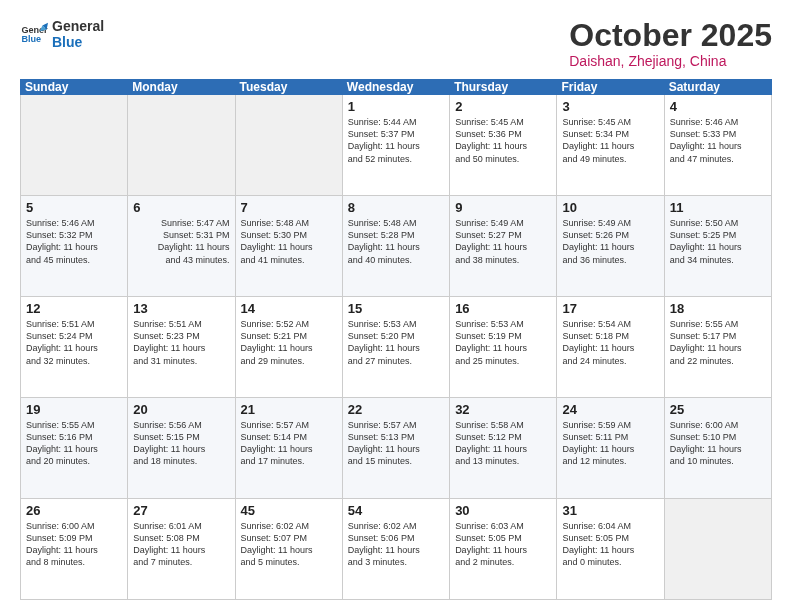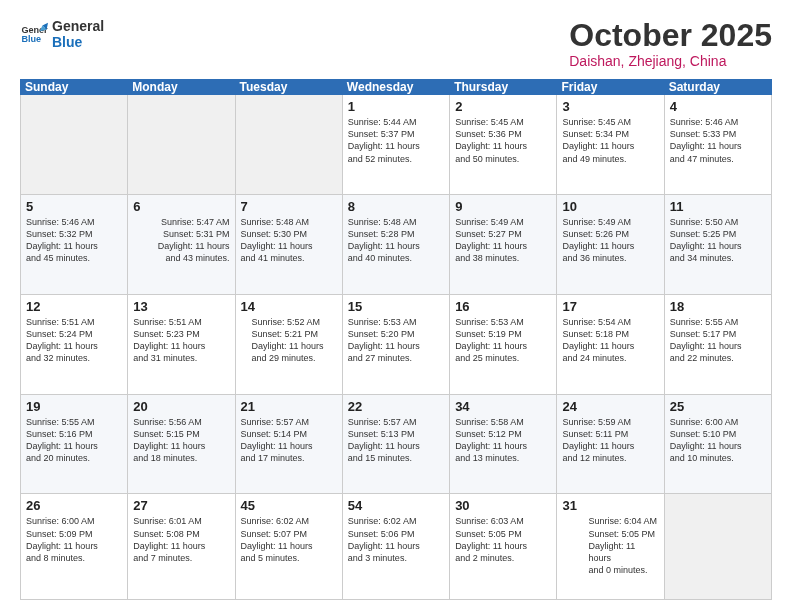--- a/index.html
+++ b/index.html
@@ -219,21 +219,21 @@
           </td>
           <td>
             <span class="day-number">13</span>
             <div class="day-info" style="white-space: pre-line;">Sunrise: 5:51 AM
 Sunset: 5:23 PM
 Daylight: 11 hours
 and 31 minutes.</div>
           </td>
           <td>
             <span class="day-number">14</span>
-            <div class="day-info" style="white-space: pre-line; margin-left: 11px;">Sunrise: 5:52 AM
+            <div class="day-info" style="white-space: pre-line;">Sunrise: 5:52 AM
 Sunset: 5:21 PM
 Daylight: 11 hours
 and 29 minutes.</div>
           </td>
           <td>
             <span class="day-number">15</span>
             <div class="day-info" style="white-space: pre-line;">Sunrise: 5:53 AM
 Sunset: 5:20 PM
 Daylight: 11 hours
 and 27 minutes.</div>
@@ -283,21 +283,21 @@
 and 17 minutes.</div>
           </td>
           <td>
             <span class="day-number">22</span>
             <div class="day-info" style="white-space: pre-line;">Sunrise: 5:57 AM
 Sunset: 5:13 PM
 Daylight: 11 hours
 and 15 minutes.</div>
           </td>
           <td>
-            <span class="day-number">34</span>
+            <span class="day-number">32</span>
             <div class="day-info" style="white-space: pre-line;">Sunrise: 5:58 AM
 Sunset: 5:12 PM
 Daylight: 11 hours
 and 13 minutes.</div>
           </td>
           <td>
             <span class="day-number">24</span>
             <div class="day-info" style="white-space: pre-line;">Sunrise: 5:59 AM
 Sunset: 5:11 PM
 Daylight: 11 hours
@@ -342,21 +342,21 @@
           </td>
           <td>
             <span class="day-number">30</span>
             <div class="day-info" style="white-space: pre-line;">Sunrise: 6:03 AM
 Sunset: 5:05 PM
 Daylight: 11 hours
 and 2 minutes.</div>
           </td>
           <td>
             <span class="day-number">31</span>
-            <div class="day-info" style="white-space: pre-line; margin-left: 26px;">Sunrise: 6:04 AM
+            <div class="day-info" style="white-space: pre-line;">Sunrise: 6:04 AM
 Sunset: 5:05 PM
 Daylight: 11 hours
 and 0 minutes.</div>
           </td>
           <td class="empty-cell"></td>
         </tr>
       </tbody>
   </table>
 </div>
 

